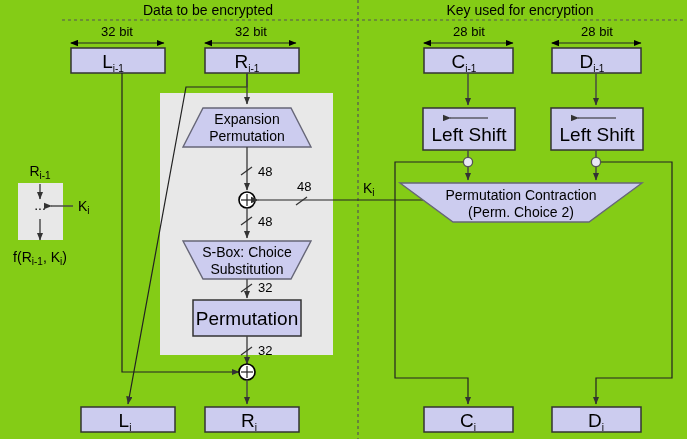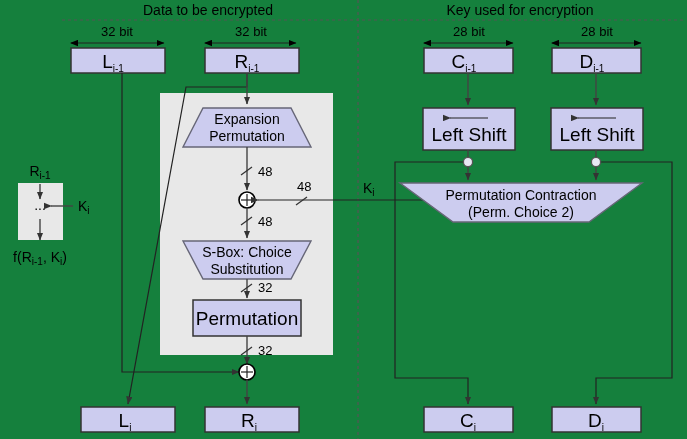--- a/index.html
+++ b/index.html
@@ -8,21 +8,21 @@
     padding: 0;
     background: #ffffff;
   }
   body {
     font-family: "Liberation Sans", sans-serif;
   }
   #diagram-root {
     position: relative;
     width: 687px;
     height: 439px;
-    background: #15803d;
+    background: #84cc16;
     overflow: hidden;
   }
   #diagram-svg {
     position: absolute;
     top: 0;
     left: 0;
     width: 687px;
     height: 439px;
   }
   .svg-text {

